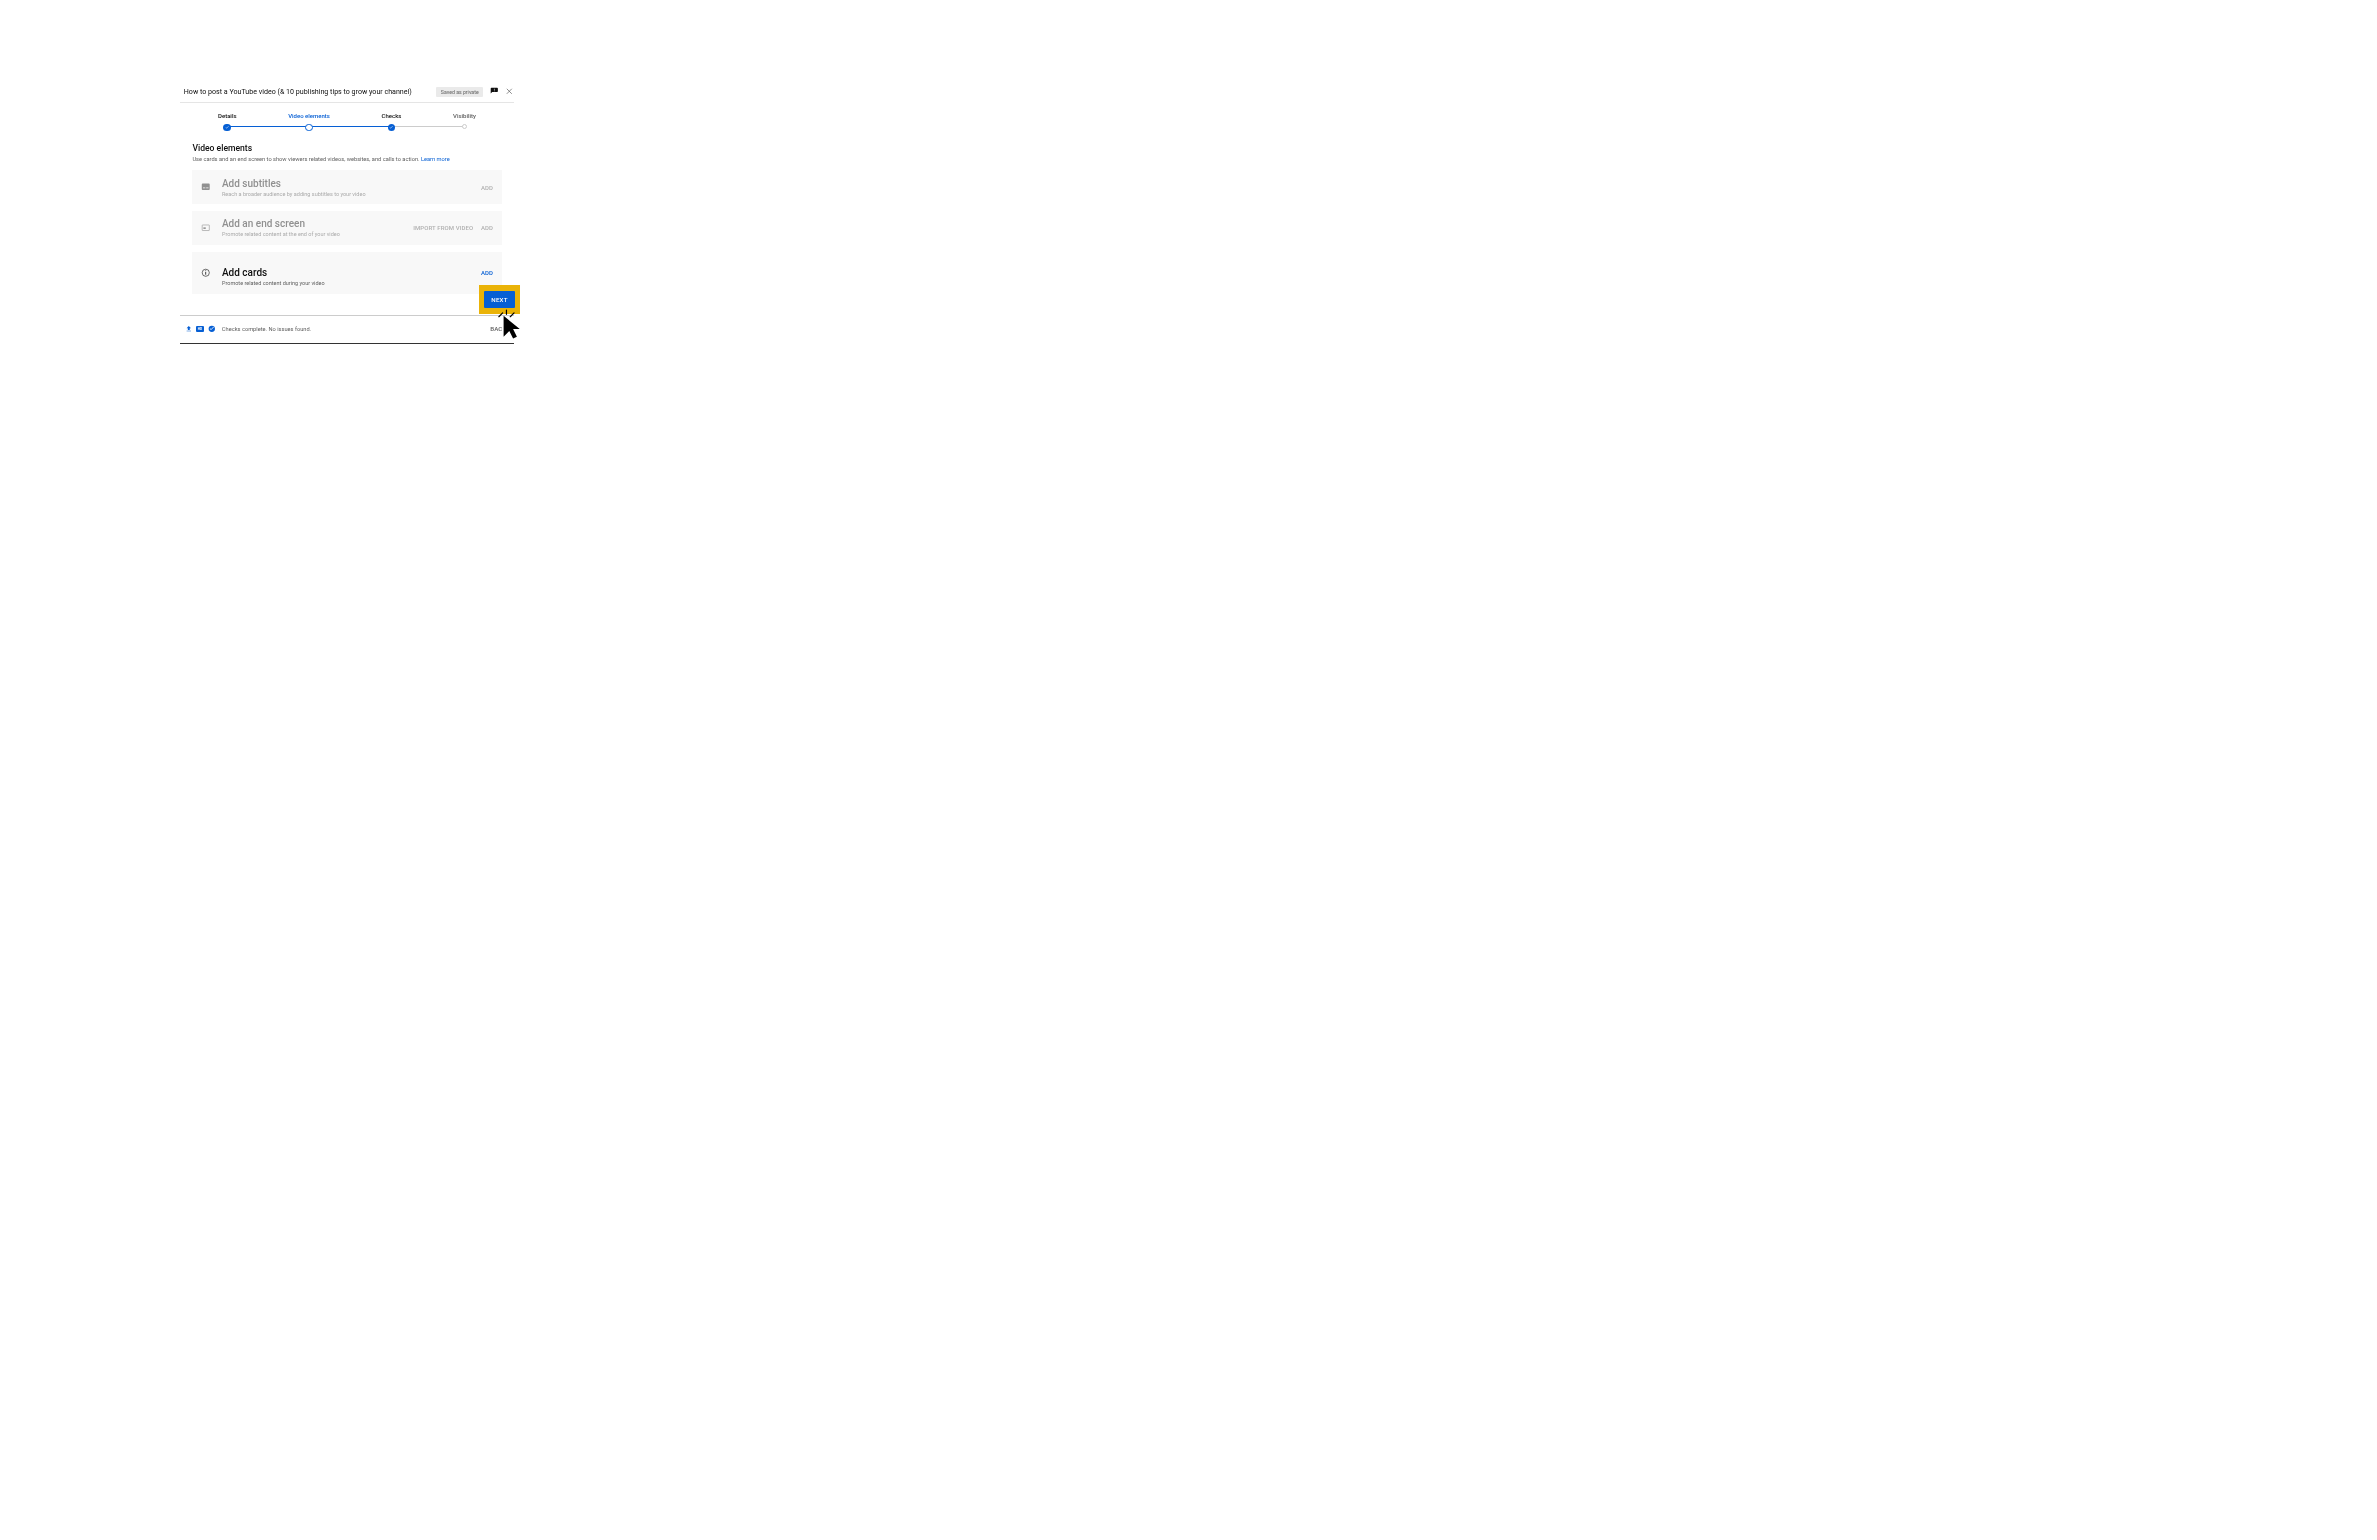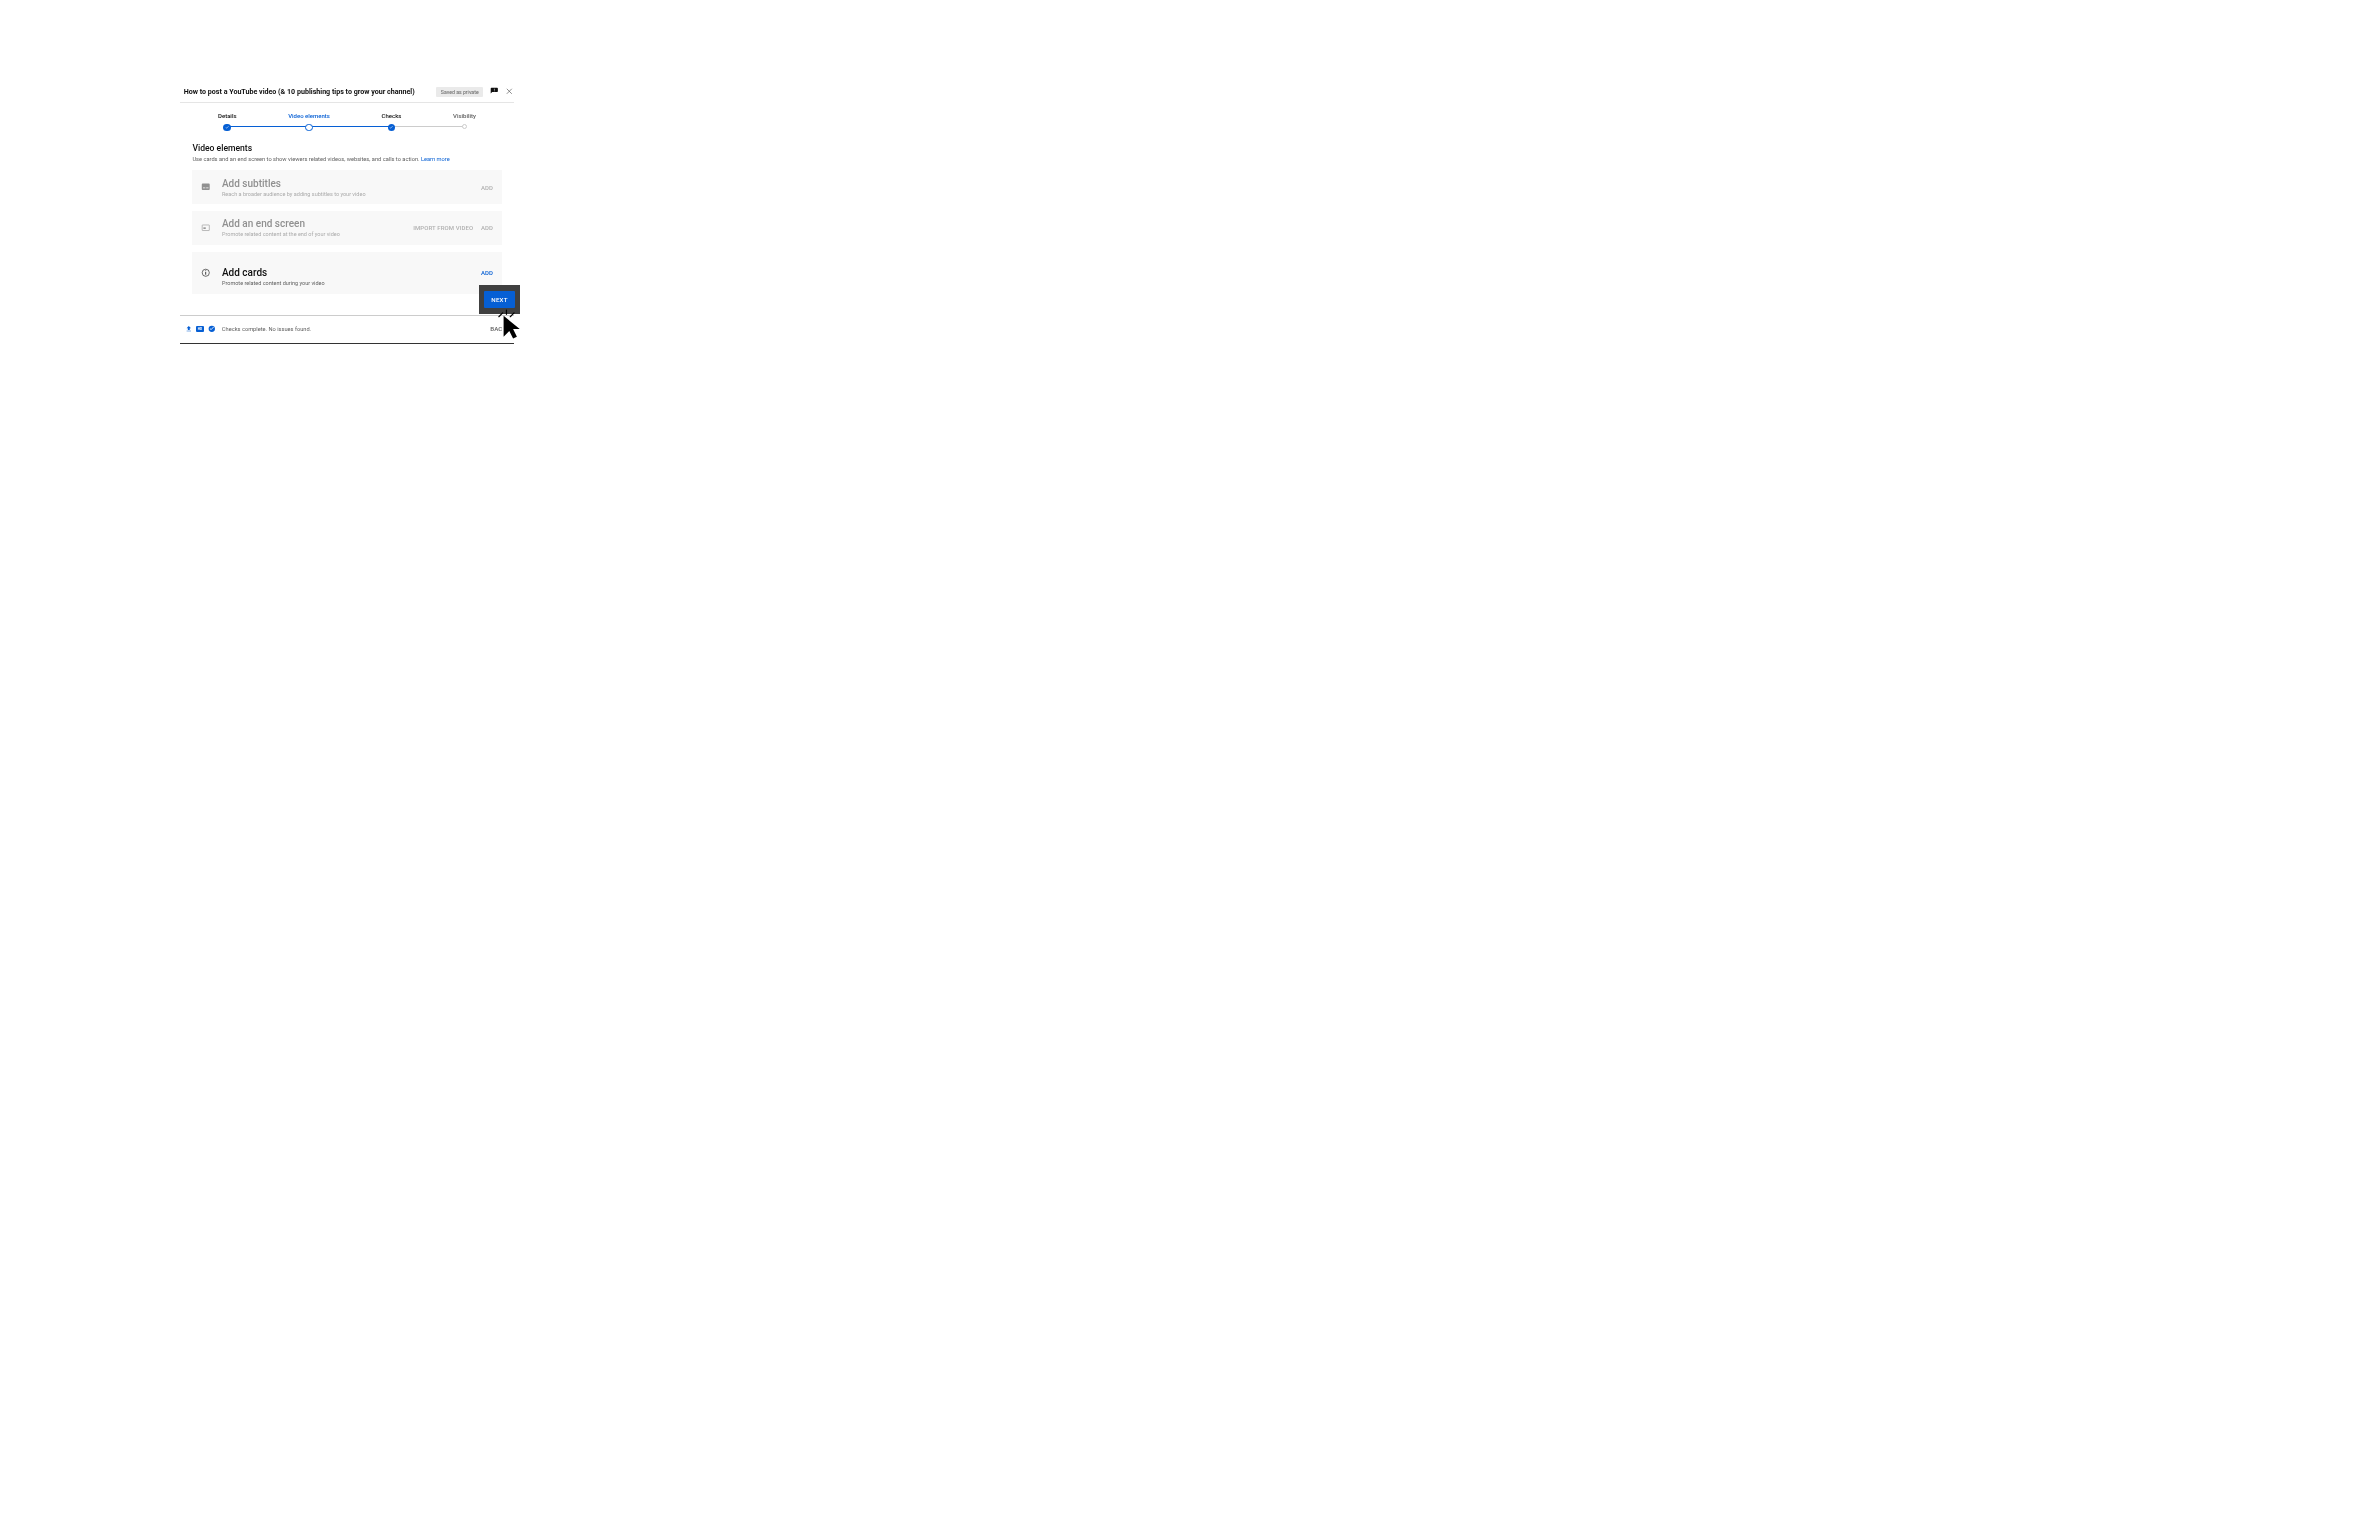--- a/index.html
+++ b/index.html
@@ -17,21 +17,21 @@
     width: 334px;
   }
   .header {
     display: flex;
     align-items: center;
     padding: 4.8px 0 5.7px 0;
     border-bottom: 0.5px solid #e5e5e5;
   }
   .header-title {
     font-size: 7.1px;
-    font-weight: 700;
+    font-weight: 400;
     color: #0f0f0f;
     flex: 1;
     padding-left: 3.8px;
   }
   .status-chip {
     background: #eaeaea;
     color: #606060;
     font-size: 5.2px;
     padding: 1.9px 4.8px;
     border-radius: 1px;
@@ -193,21 +193,21 @@
     padding: 3.8px 6.7px;
     cursor: pointer;
     letter-spacing: 0.1px;
   }
   .highlight-box {
     position: absolute;
     left: 479px;
     top: 285px;
     width: 41px;
     height: 29px;
-    background: #404040;
+    background: #eab308;
     display: flex;
     align-items: center;
     justify-content: center;
     z-index: 5;
   }
   .btn-next {
     background: #065fd4;
     color: #fff;
     font-size: 6.2px;
     font-weight: 500;

